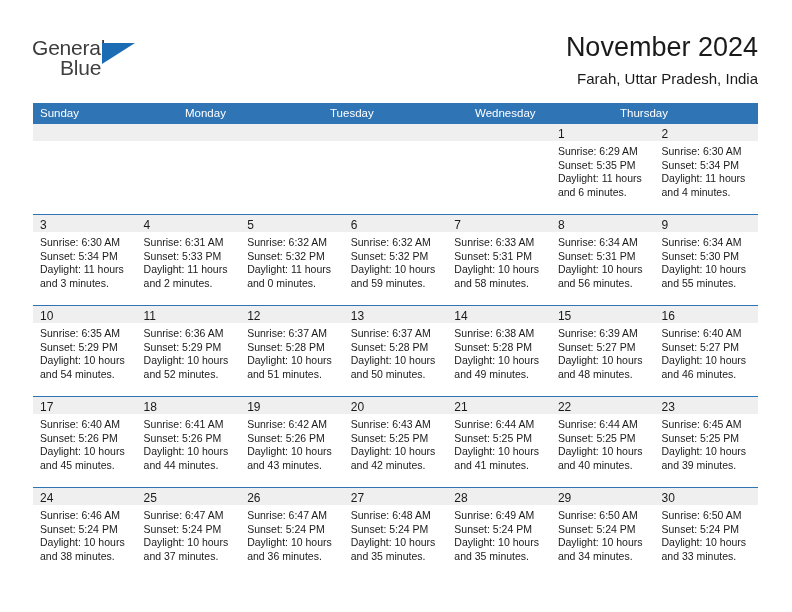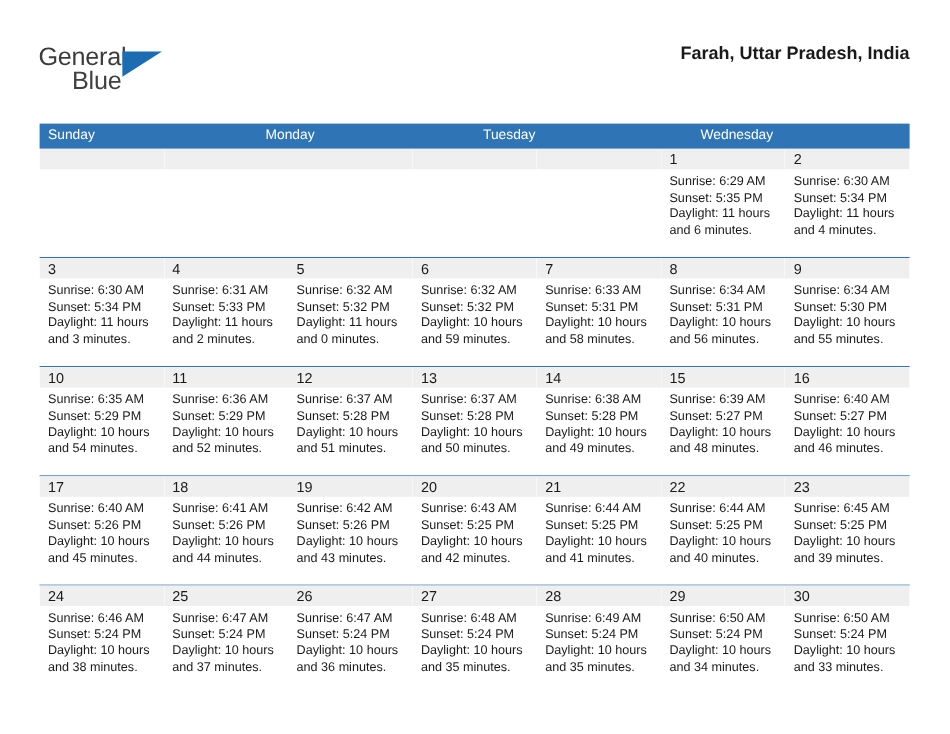--- a/index.html
+++ b/index.html
@@ -81,21 +81,20 @@
     color: #1a1a1a;
     line-height: 34px;
     white-space: nowrap;
   }
   .cal-subtitle {
     margin-top: 5px;
     font-size: 15px;
     color: #1a1a1a;
     line-height: 19px;
     white-space: nowrap;
-    font-weight: bold;
   }
 
   
   .calendar {
     position: absolute;
     left: 33px;
     top: 103px;
     width: 725px;
   }
 
@@ -162,31 +161,33 @@
 
   <div class="top-bar">
 
     <div class="logo">
       <span class="logo-general">General</span>
       <span class="logo-tri"></span>
       <span class="logo-blue">Blue</span>
     </div>
 
     <div class="title-block">
+      <div class="cal-title">November 2024</div>
       <div class="cal-subtitle">Farah, Uttar Pradesh, India</div>
     </div>
 
   </div>
 
   <div class="calendar">
     <div class="weekday-row" id="weekday-row">
         <div class="weekday">Sunday</div>
         <div class="weekday">Monday</div>
         <div class="weekday">Tuesday</div>
         <div class="weekday">Wednesday</div>
+        <div class="weekday">Thursday</div>
       </div>
     <div id="weeks-container">
         <div class="week-row first">
           <div class="day-cell empty">
             <div class="numband"><span class="daynum"></span></div>
             <div class="body"></div>
           </div>
           <div class="day-cell empty">
             <div class="numband"><span class="daynum"></span></div>
             <div class="body"></div>

